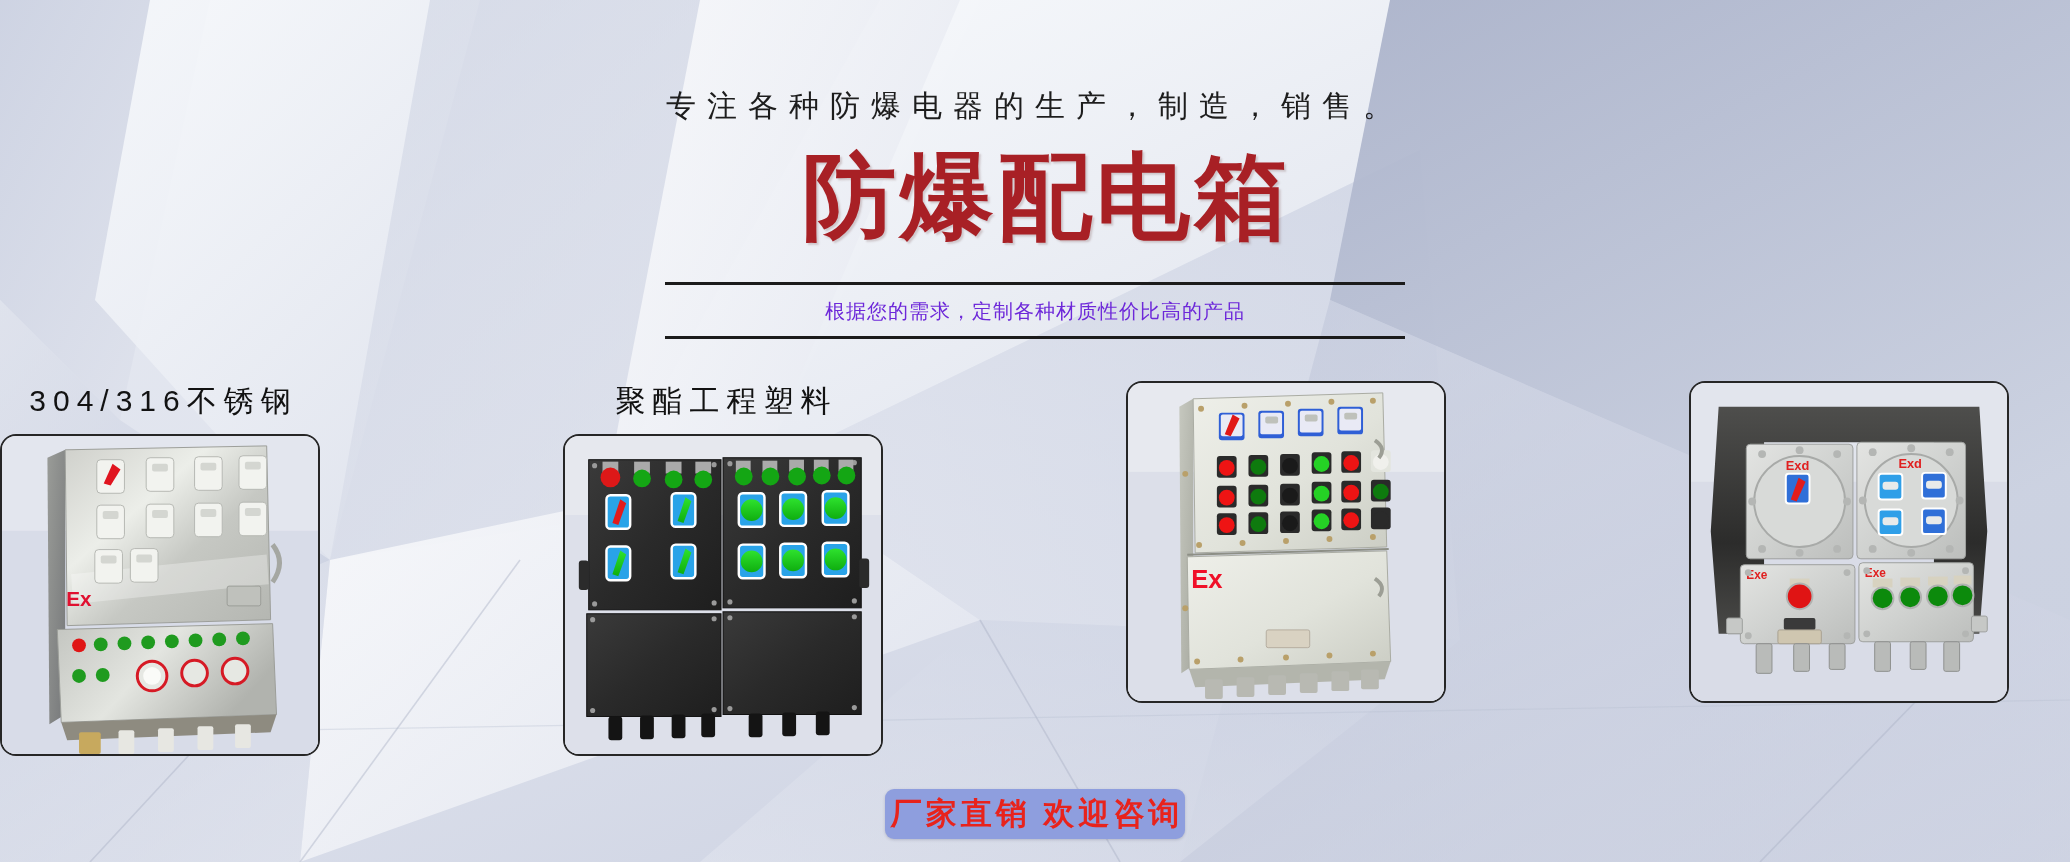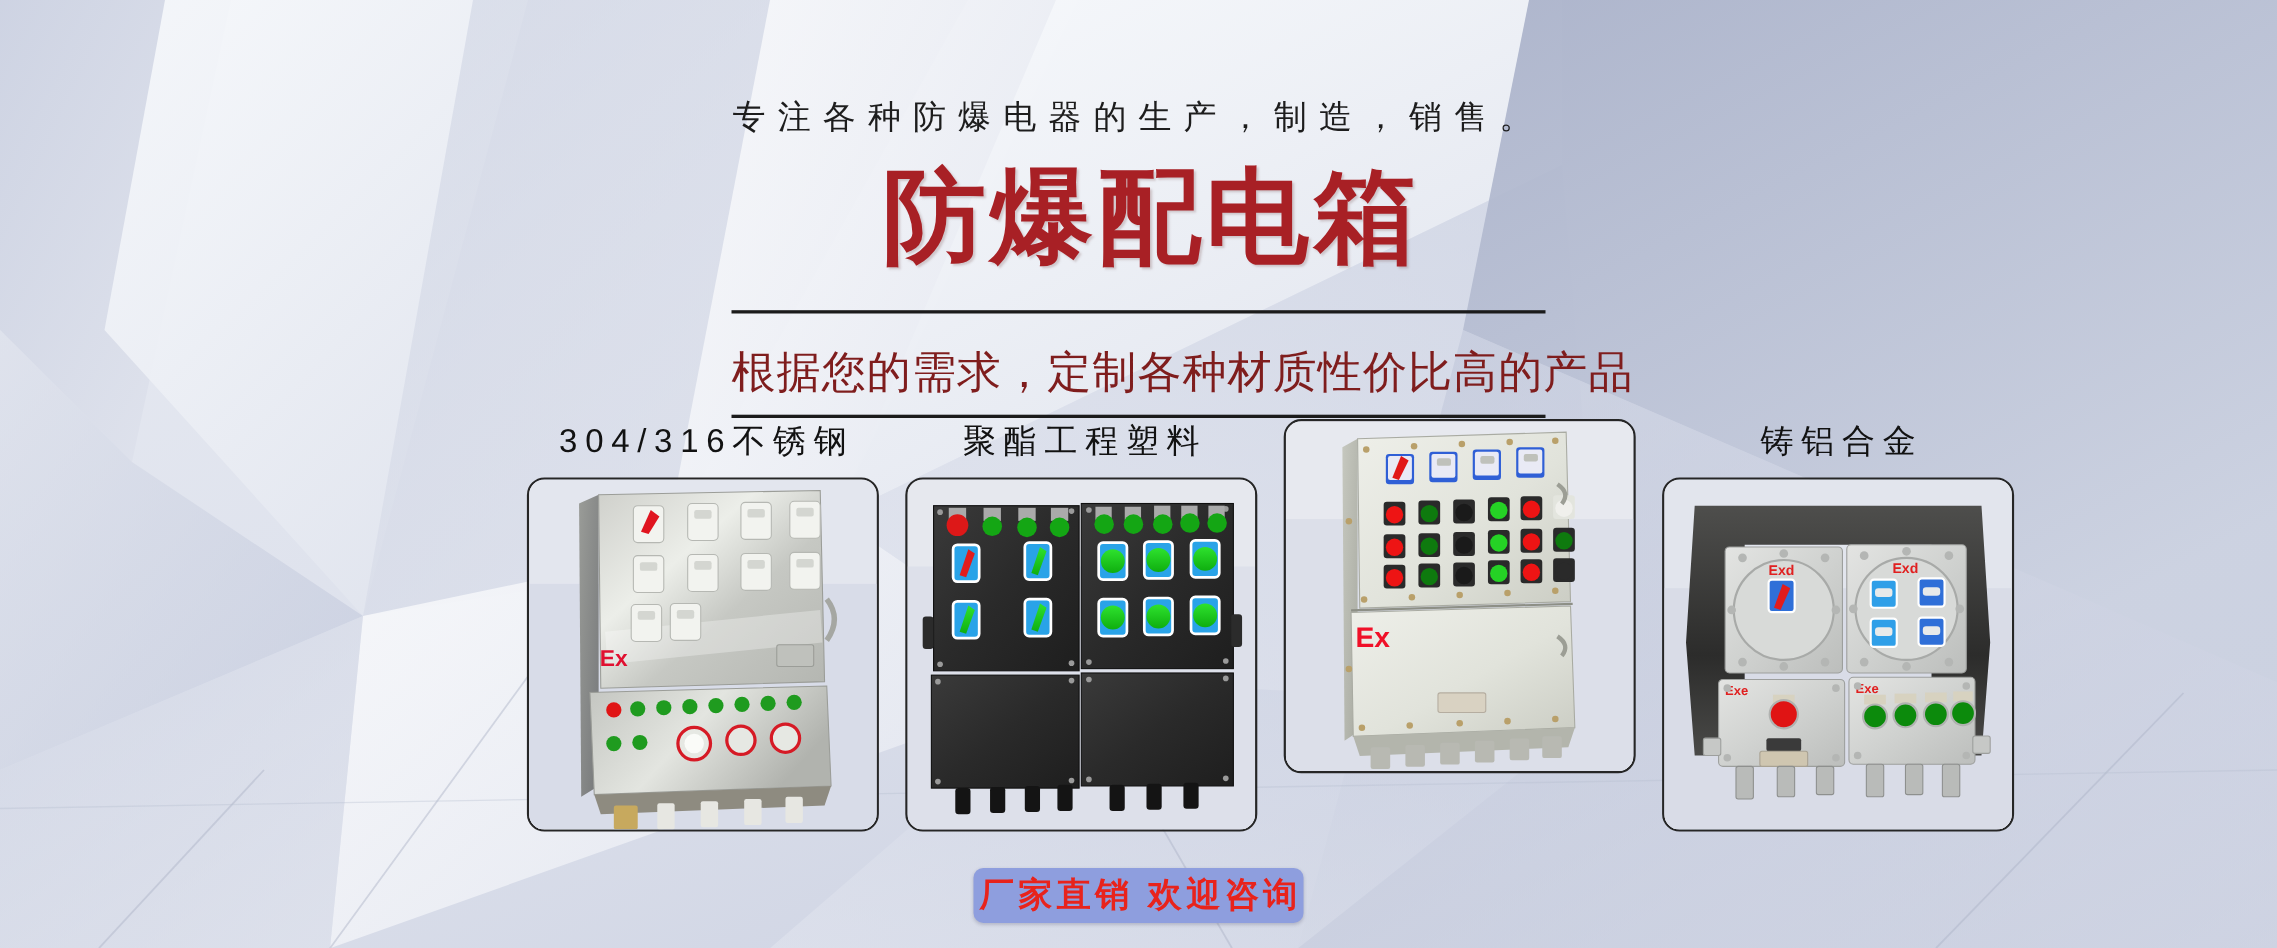--- a/index.html
+++ b/index.html
@@ -49,33 +49,32 @@
   
   .subtitle-wrap {
     position:absolute; top:282px; left:50%;
     transform:translateX(-50%);
     width:740px;
     text-align:center;
   }
   .rule { height:3px; background:#1b1b1b; width:100%; }
   .rule.bottom { height:3px; }
   .subtitle {
-    font-size:40px;
-    color:#7f1d1d;
+    font-size:20px;
+    color:#6d28d9;
     padding:13px 0 11px 0;
     letter-spacing:1px;
     white-space:nowrap;
-    margin-top:13px;
   }
 
   
   .cards {
-    position:absolute; top:381px; left:0; width:1831px;
+    position:absolute; top:381px; left:0; width:2009px;
     display:flex;
-    justify-content:flex-end;
+    justify-content:space-between;
     gap:24px;
   }
   .card { width:320px; }
   .card-label {
     text-align:center;
     font-size:30px;
     color:#121212;
     letter-spacing:7px;
     padding-left:7px;
     white-space:nowrap;
@@ -521,21 +520,20 @@
               <rect x="142" y="296" width="18" height="20" rx="2"></rect>
               <rect x="174" y="294" width="18" height="20" rx="2"></rect>
               <rect x="206" y="292" width="18" height="20" rx="2"></rect>
               <rect x="236" y="290" width="18" height="20" rx="2"></rect>
             </g>
           </svg>
         </div>
       </div>
 
       <div class="card">
-        <div class="card-label">铸铝合金</div>
         <div class="card-frame">
           <svg viewBox="0 0 320 322" preserveAspectRatio="xMidYMid slice">
             <defs>
               <linearGradient id="alBody" x1="0" y1="0" x2="1" y2="1">
                 <stop offset="0%" stop-color="#e3e4e2"></stop>
                 <stop offset="50%" stop-color="#d0d2d0"></stop>
                 <stop offset="100%" stop-color="#bcbebc"></stop>
               </linearGradient>
               <linearGradient id="alDark" x1="0" y1="0" x2="0" y2="1">
                 <stop offset="0%" stop-color="#4e4e4c"></stop>

